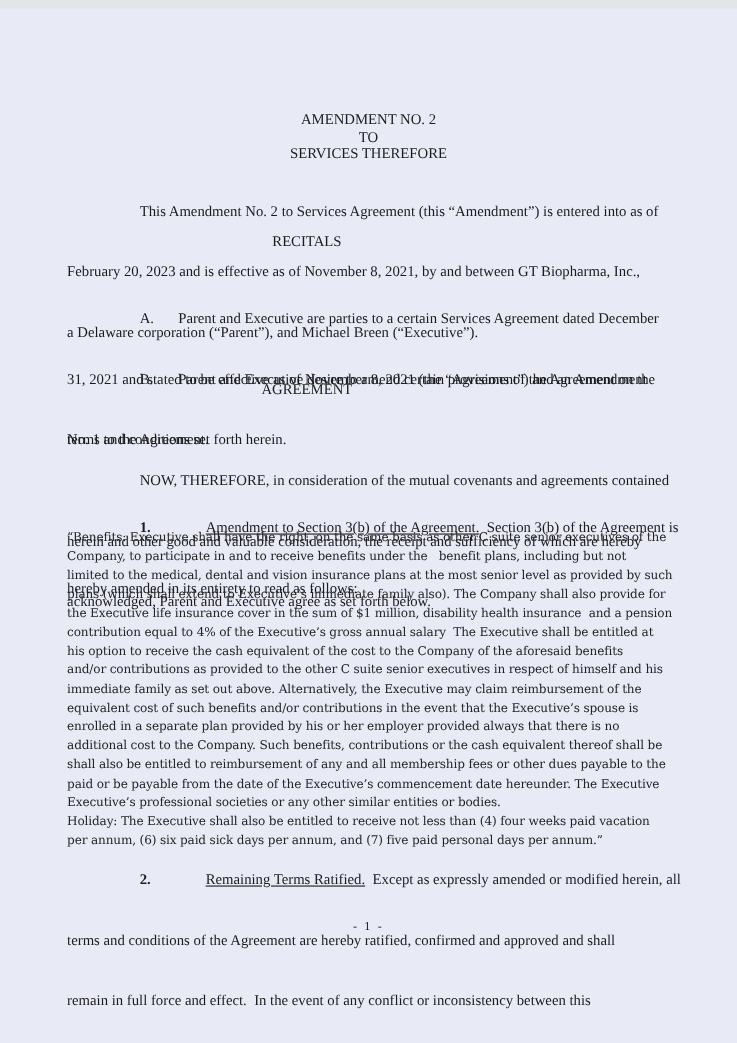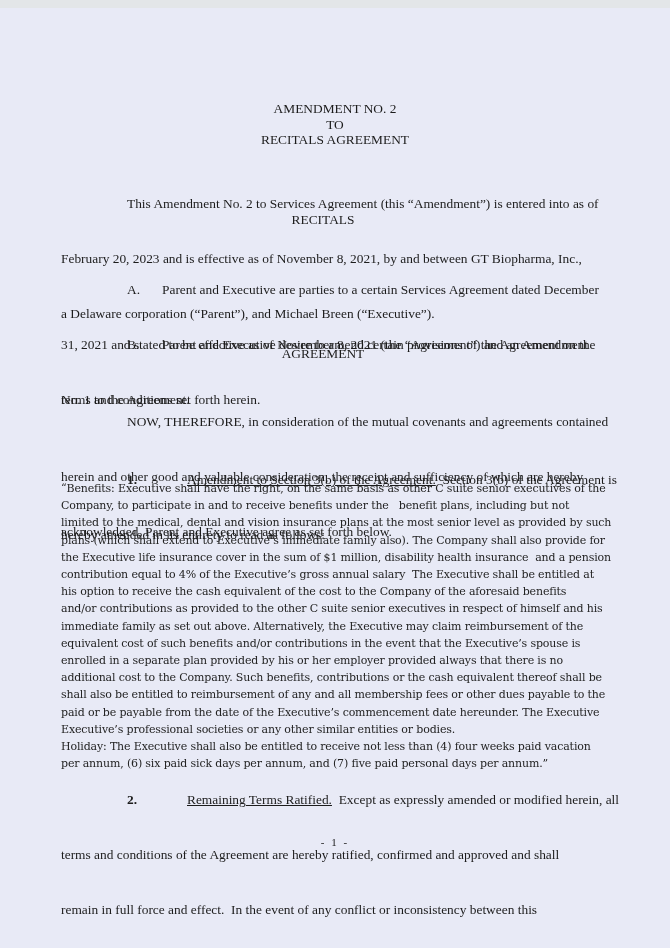--- a/index.html
+++ b/index.html
@@ -44,21 +44,20 @@
       width: 540px;
       font-size: 13.4px;
       line-height: 18.2px;
       white-space: pre;
     }
     .heading {
       position: absolute;
       left: 0; width: 558px;
       text-align: center;
       font-size: 13.4px;
-      padding-left: 44px;
     }
     .quote {
       position: absolute;
       left: 61px;
       width: 545px;
       font-family: "DejaVu Serif", "Liberation Serif", serif;
       font-size: 11px;
       line-height: 17.2px;
       letter-spacing: -0.15px;
       color: #232323;
@@ -83,45 +82,45 @@
 </head>
 <body>
 
 <div class="top-strip"></div>
 
 <div class="page">
 
   <div class="title-block">
     <span class="line">AMENDMENT NO. 2</span>
     <span class="line">TO</span>
-    <span class="line">RECITALS AGREEMENT</span>
+    <span class="line">SERVICES THEREFORE</span>
   </div>
 
-  <div class="para" style="top:159px;">
+  <div class="para" style="top:147px;">
     <span class="line"><span class="indent"></span><span>This Amendment No. 2 to Services Agreement (this “Amendment”) is entered into as of</span></span>
     <span class="line">February 20, 2023 and is effective as of November 8, 2021, by and between GT Biopharma, Inc.,</span>
     <span class="line">a Delaware corporation (“Parent”), and Michael Breen (“Executive”).</span>
   </div>
 
   <div class="heading" style="top:212px;">RECITALS</div>
 
   <div class="para" style="top:245px;">
     <span class="line"><span class="indent"></span><span class="recital-label">A.</span><span>Parent and Executive are parties to a certain Services Agreement dated December</span></span>
     <span class="line">31, 2021 and stated to be effective as of November 8, 2021 (the “Agreement”) and an Amendment</span>
     <span class="line">No. 1 to the Agreement.</span>
   </div>
 
   <div class="para" style="top:300px;">
     <span class="line"><span class="indent"></span><span class="recital-label">B.</span><span>Parent and Executive desire to amend certain provisions of the Agreement on the</span></span>
     <span class="line">terms and conditions set forth herein.</span>
   </div>
 
   <div class="heading" style="top:346px;">AGREEMENT</div>
 
-  <div class="para" style="top:377px;">
+  <div class="para" style="top:392px;">
     <span class="line"><span class="indent"></span><span>NOW, THEREFORE, in consideration of the mutual covenants and agreements contained</span></span>
     <span class="line">herein and other good and valuable consideration, the receipt and sufficiency of which are hereby</span>
     <span class="line">acknowledged, Parent and Executive agree as set forth below.</span>
   </div>
 
   <div class="para" style="top:435px;">
     <span class="line"><span class="num-indent"></span><span class="num">1.</span><span class="u">Amendment to Section 3(b) of the Agreement.</span><span>  </span><span>Section 3(b) of the Agreement is</span></span>
     <span class="line">hereby amended in its entirety to read as follows:</span>
   </div>
 

